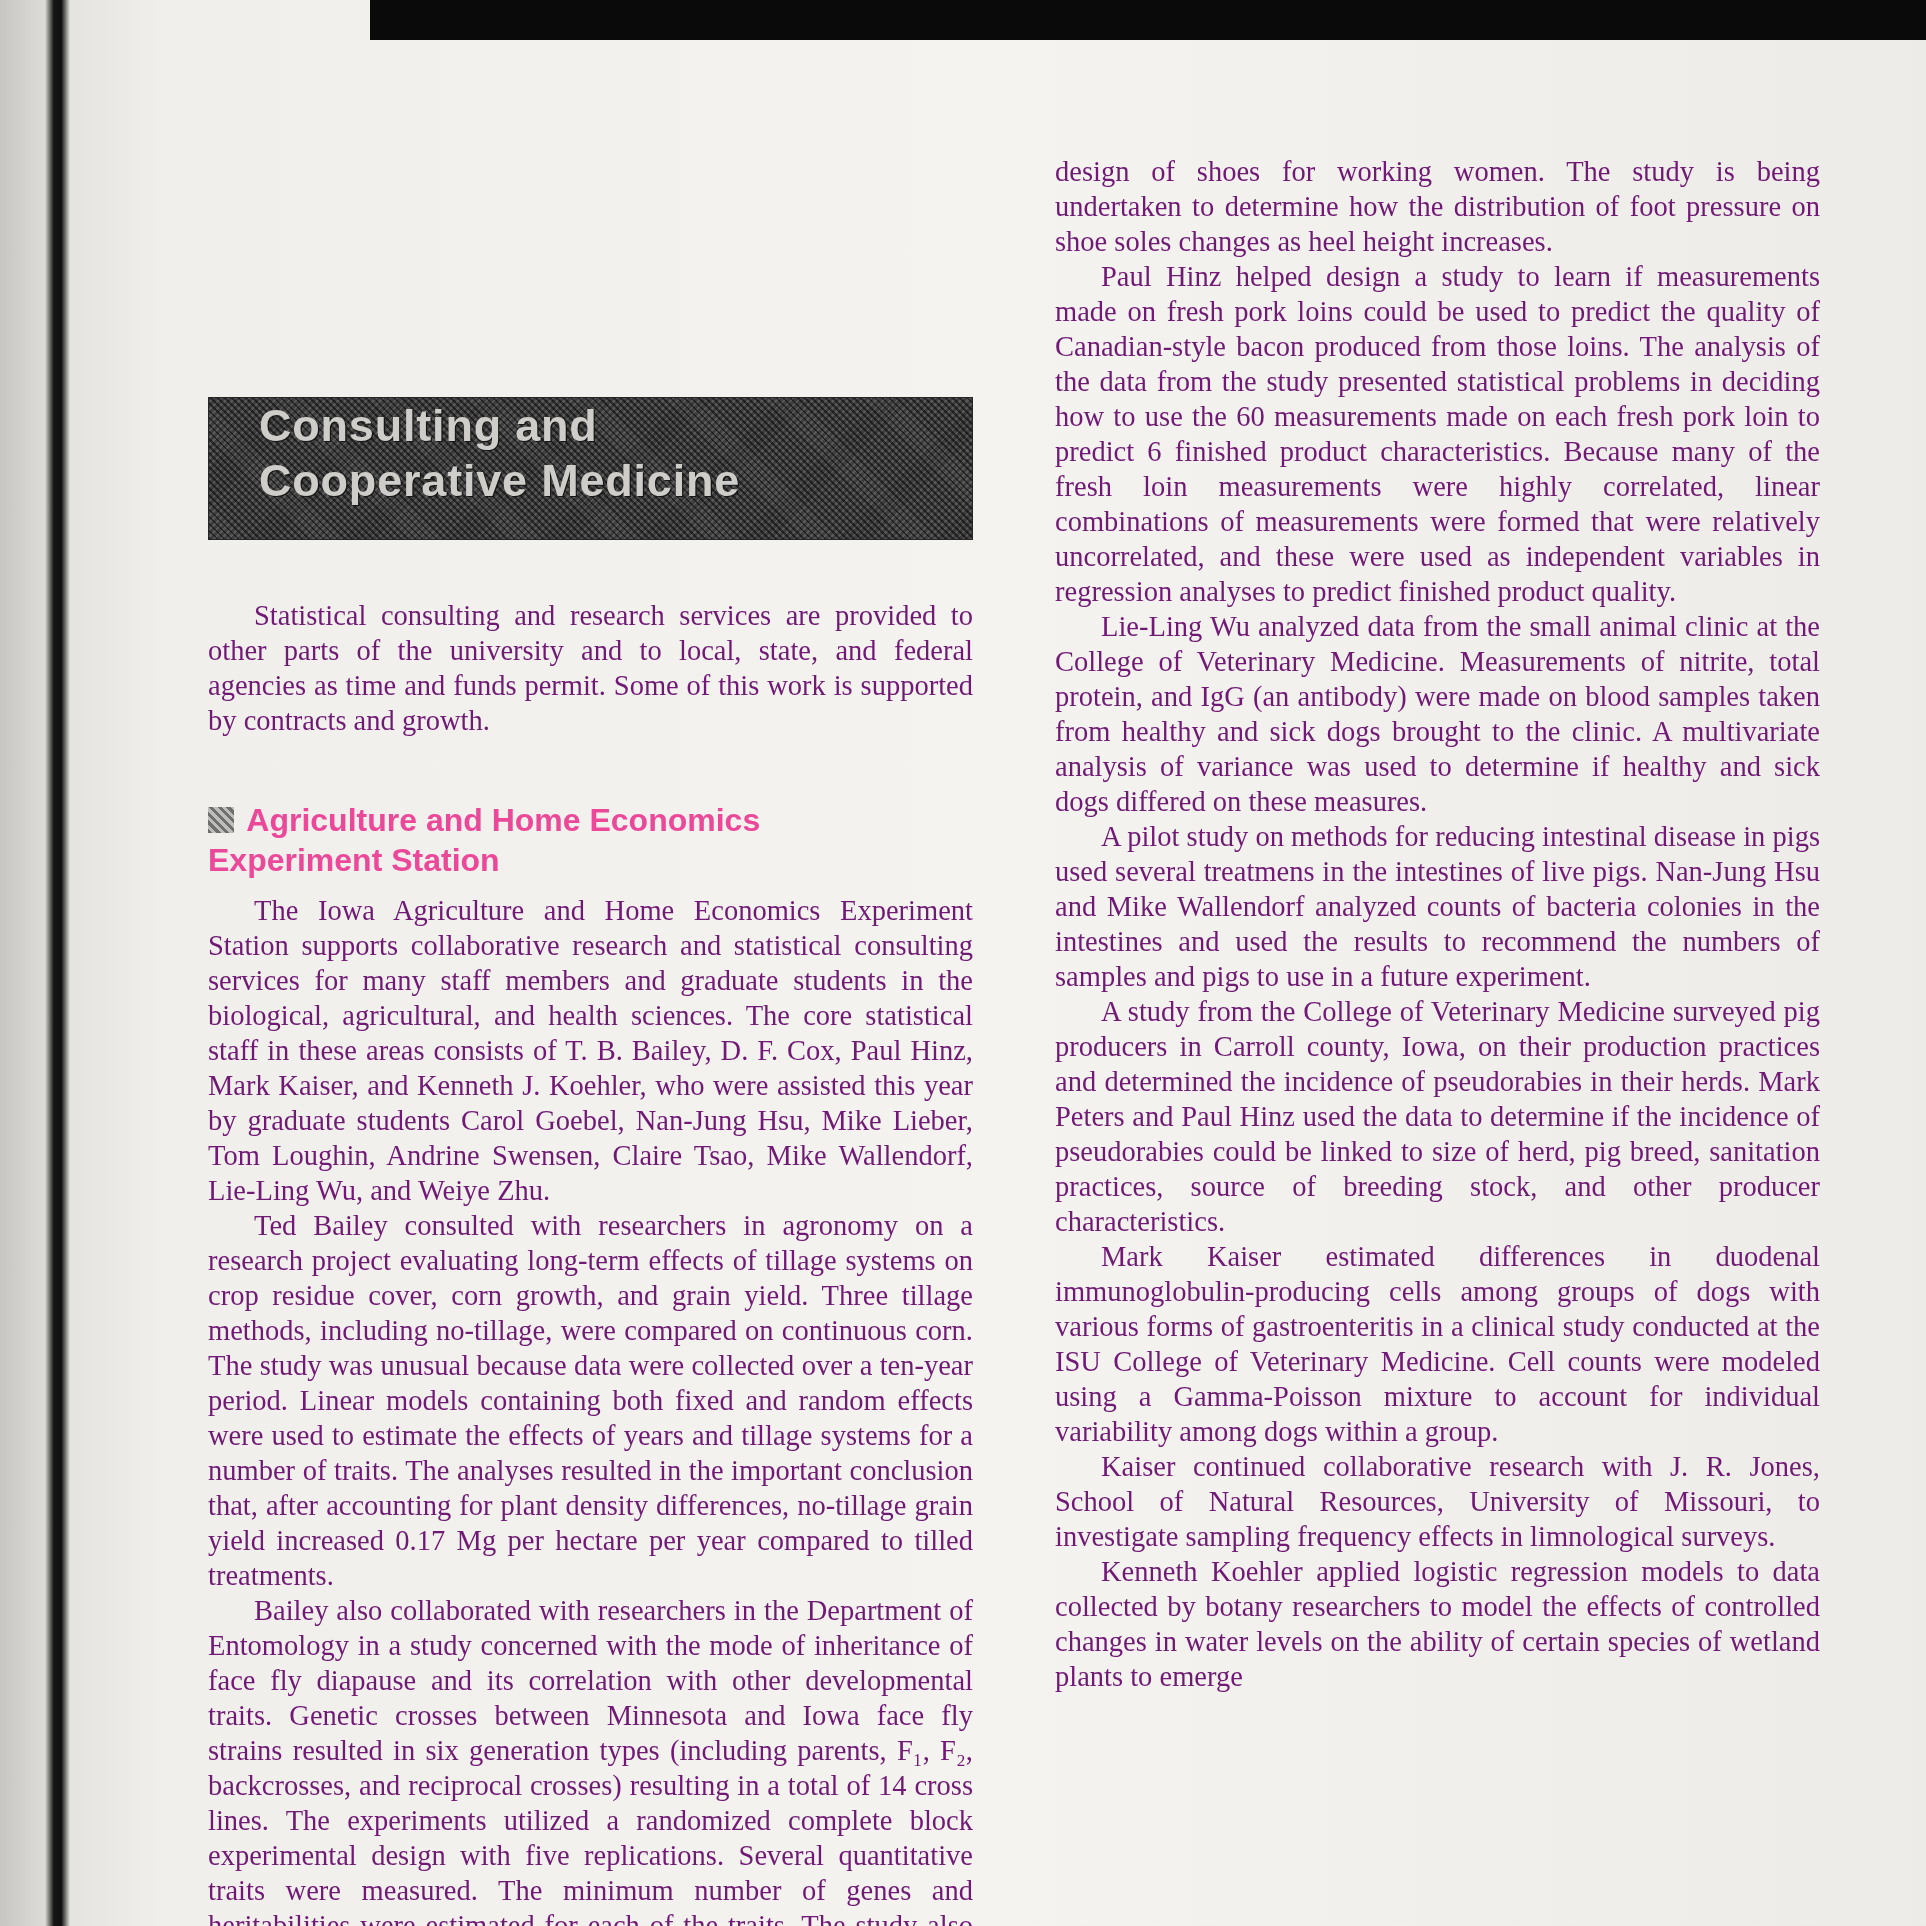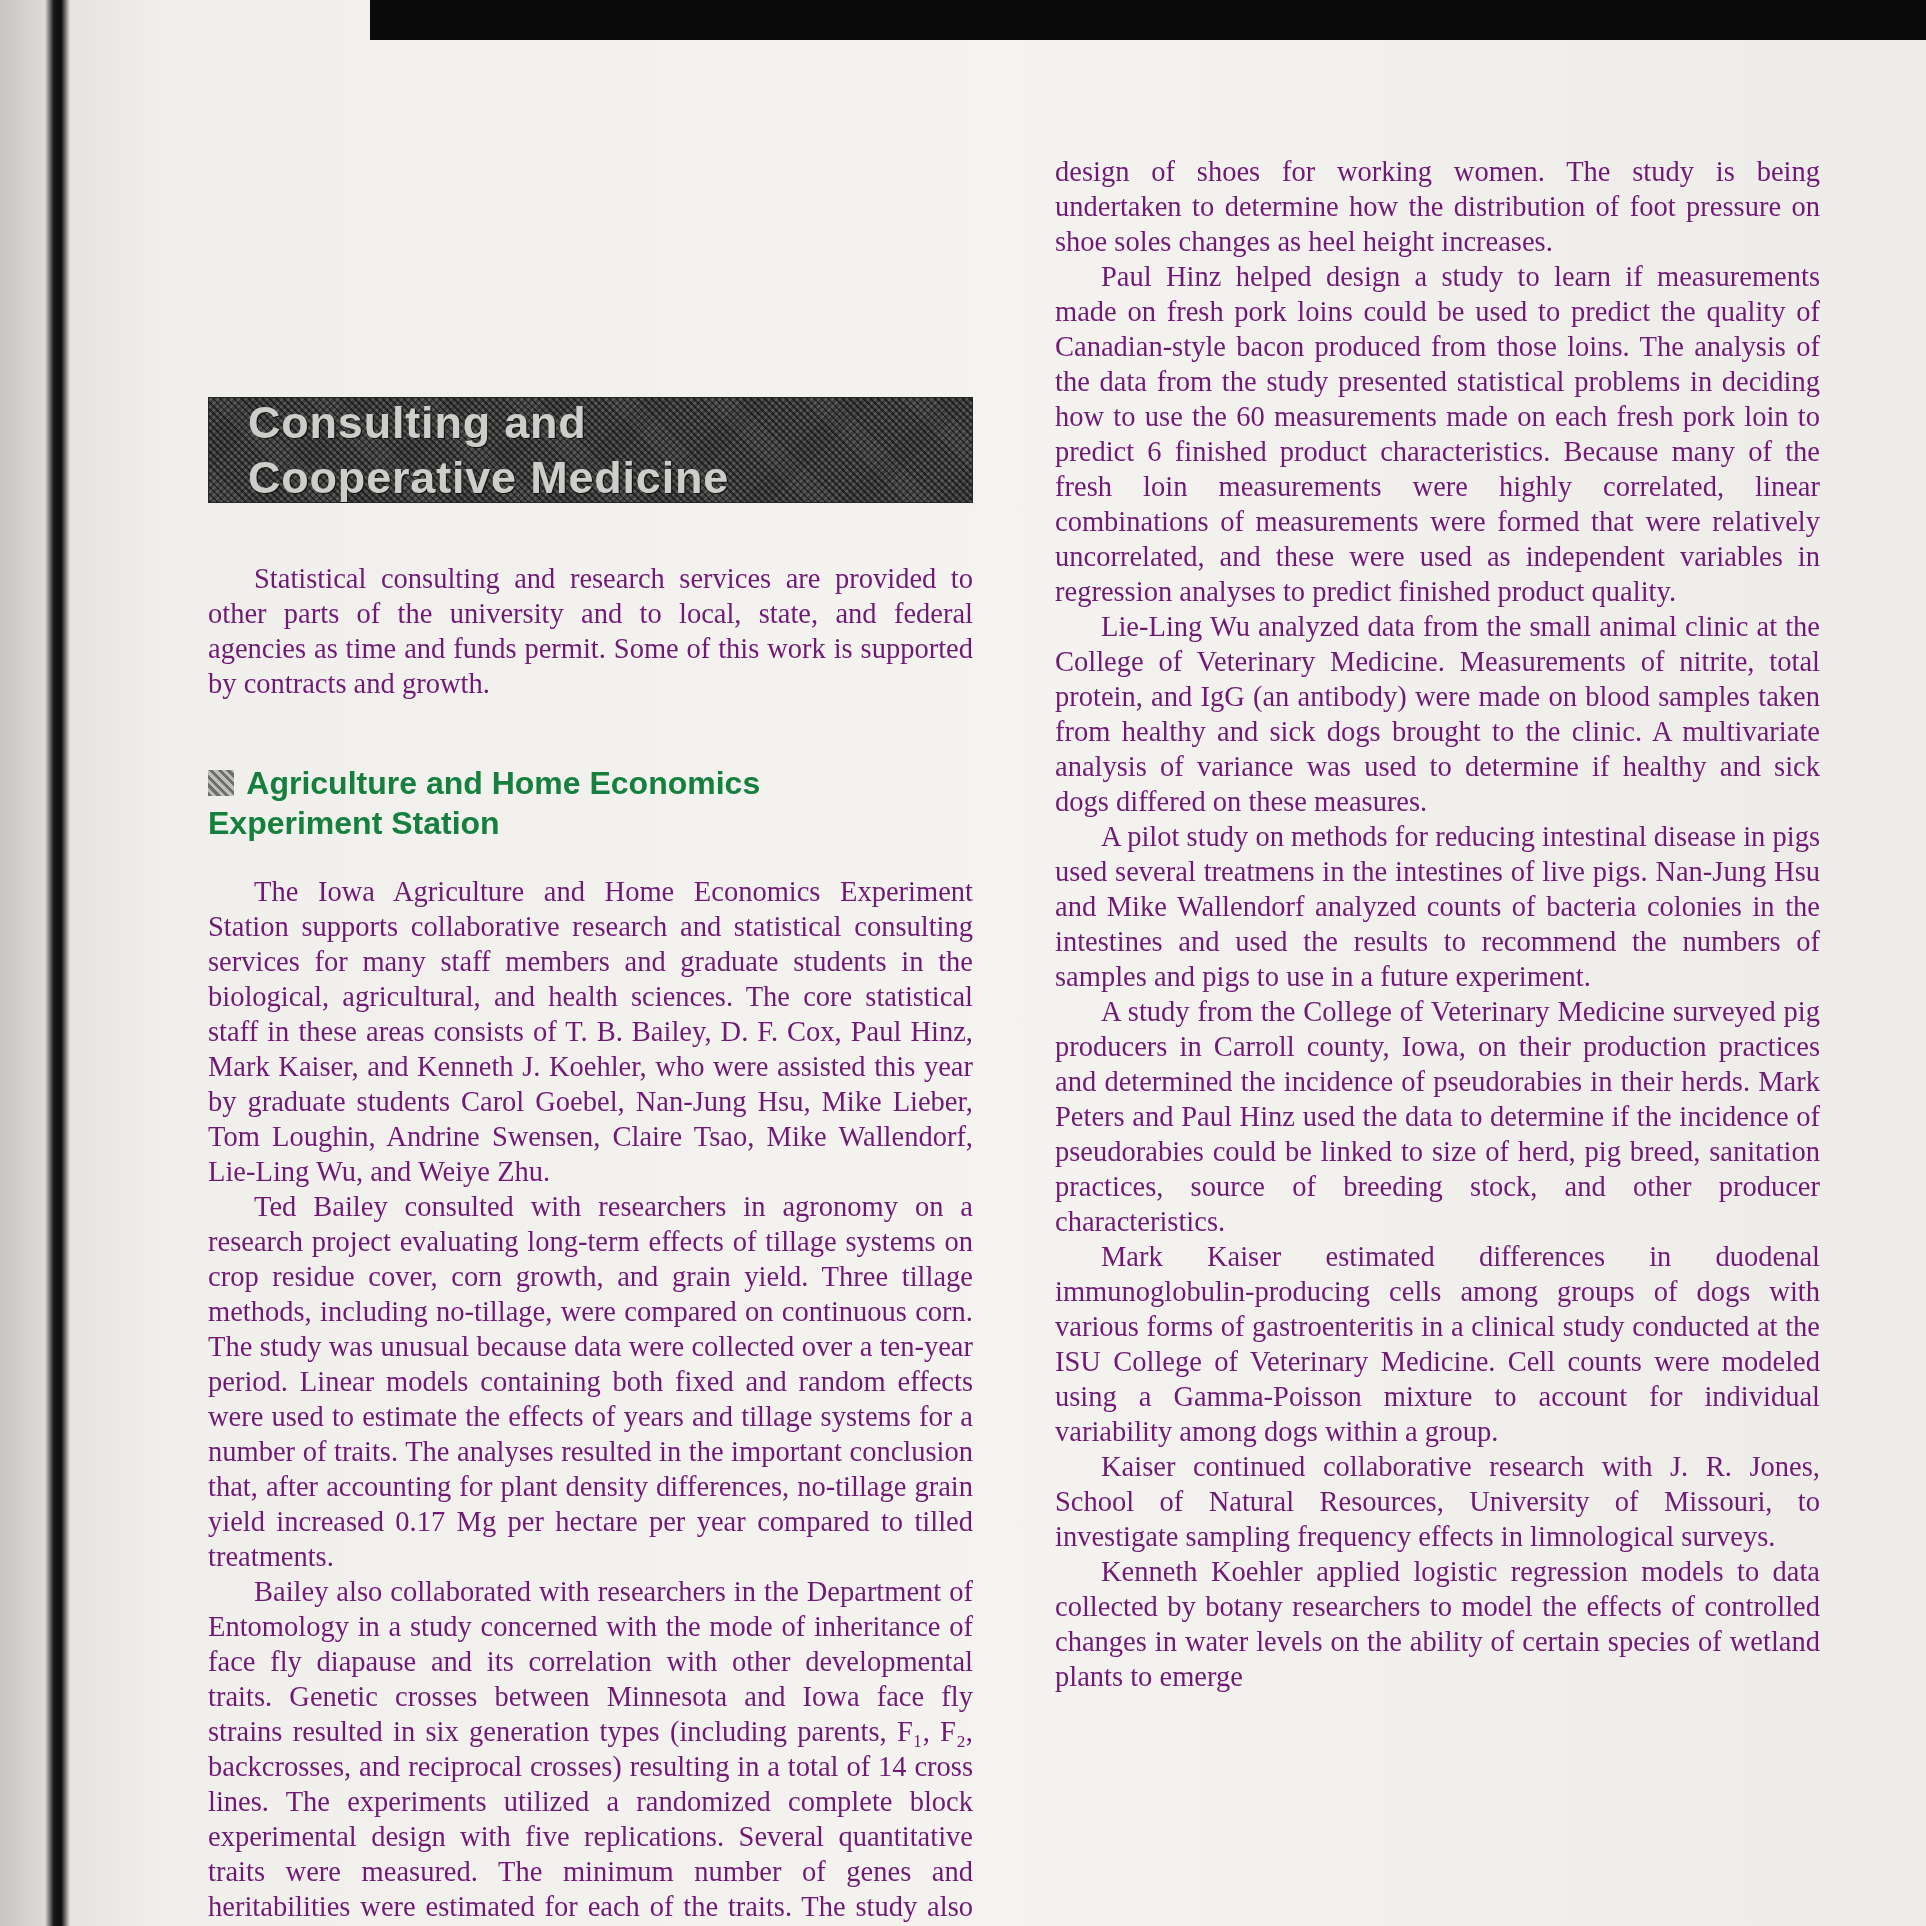--- a/index.html
+++ b/index.html
@@ -17,28 +17,28 @@
   .spine     { position:absolute; top:0; left:45px; width:25px; height:2542px;
                background:linear-gradient(90deg, rgba(20,20,20,0) 0%, #161616 35%, #0f0f0f 65%, rgba(20,20,20,0) 100%); }
 
   
   .col { position:absolute; width:765px; }
   .col-left  { left:208px;  top:397px; }
   .col-right { left:1055px; top:154px; }
 
   
   .title-box {
-    width:100%; height:106px;
+    width:100%; height:143px;
     background-color:#3e3e3e;
     background-image:
       repeating-linear-gradient(45deg, rgba(0,0,0,0.50) 0 1.9px, transparent 1.9px 5px),
       repeating-linear-gradient(-45deg, rgba(255,255,255,0.14) 0 1.9px, transparent 1.9px 5px);
     border:1.9px solid #262626;
-    display:flex; flex-direction:column; justify-content:center;
-    padding-left:39px;
+    display:flex; flex-direction:column; 
+    padding-left:50px;
     margin-bottom:58px;
   }
   .title-line {
     font-family:"Liberation Sans","DejaVu Sans",sans-serif;
     font-weight:bold; font-size:45px; line-height:55px;
     color:#cecdc9; letter-spacing:0.8px;
     text-shadow:1.2px 1.2px 0 #161616;
   }
 
   
@@ -46,22 +46,22 @@
     font-size:28.5px; line-height:35px;
     text-align:justify; text-indent:46px;
     color:#701a75;
   }
   p.no-indent { text-indent:0; }
 
   
   .subhead {
     font-family:"Liberation Sans","DejaVu Sans",sans-serif;
     font-weight:bold; font-size:32px; line-height:40px;
-    color:#15803d;
-    margin-top:62px; margin-bottom:31px;
+    color:#ec4899;
+    margin-top:62px; margin-bottom:13px;
   }
   .subhead-line { display:block; }
   .bullet-square {
     display:inline-block; width:26px; height:26px;
     margin-right:12.3px; vertical-align:-2.3px;
     background-color:#a2a2a0;
     background-image:repeating-linear-gradient(45deg,#6f6f6d 0 3.1px,#bdbdbb 3.1px 6.2px);
   }
 </style>
 </head>

